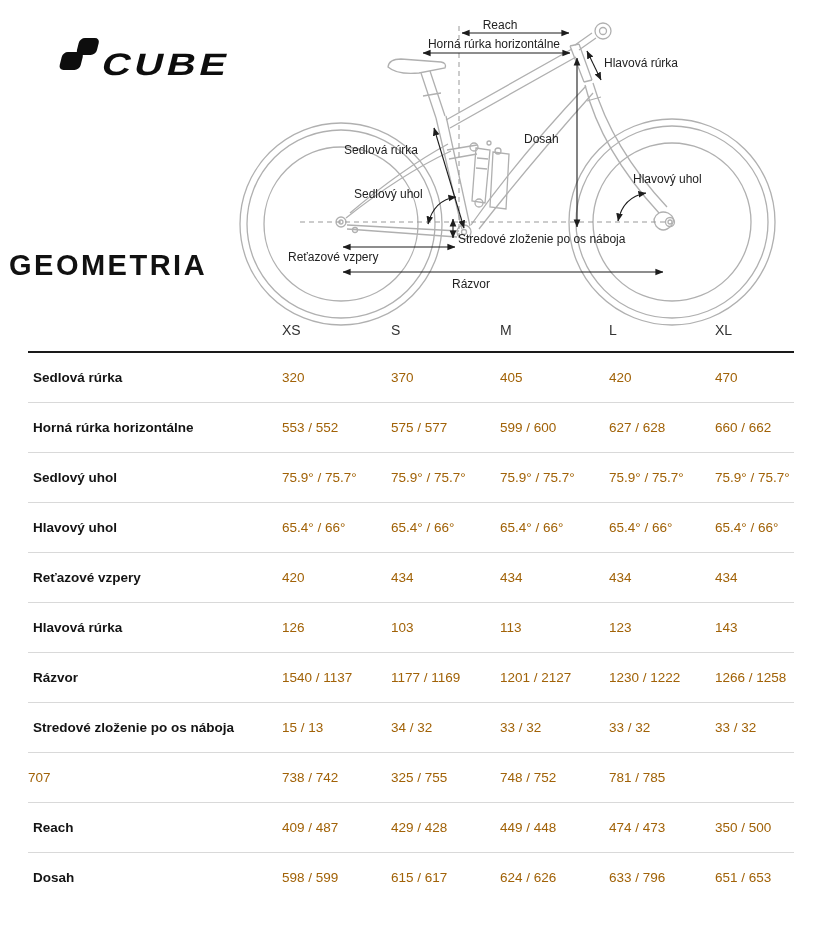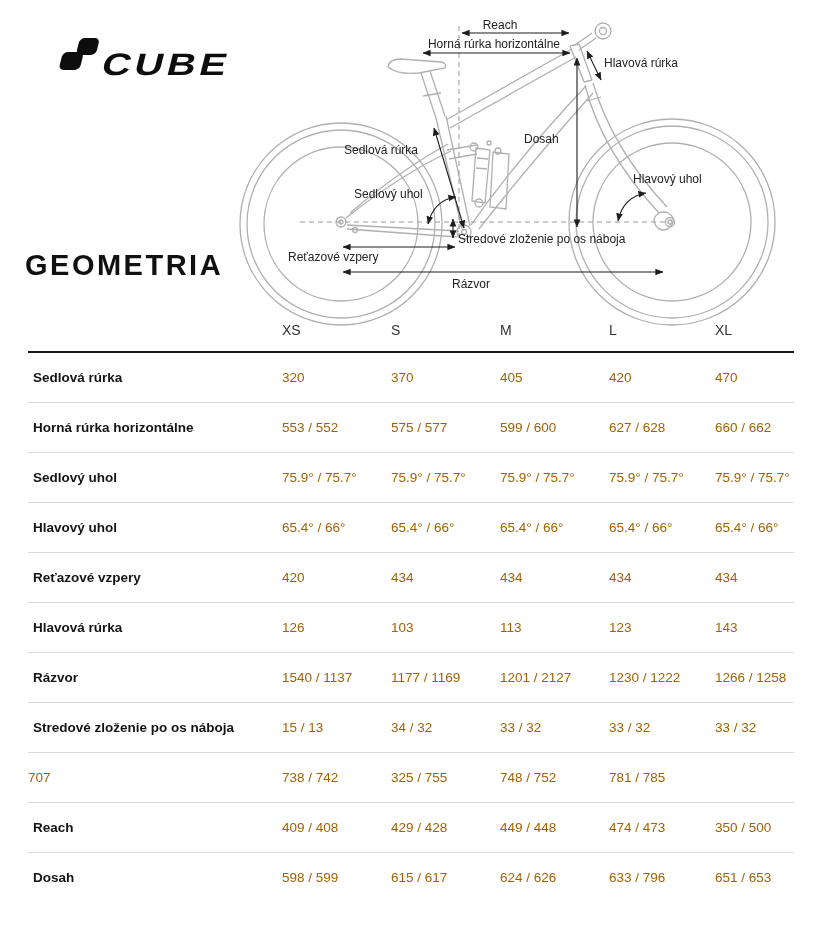--- a/index.html
+++ b/index.html
@@ -7,21 +7,21 @@
           font-family:"Liberation Sans", sans-serif; overflow:hidden; }
 
   
   .logo { position:absolute; left:55px; top:25px; width:200px; height:64px; }
   .logo-icon { position:absolute; left:0; top:0; }
   .logo-text { position:absolute; left:52px; top:22px; font-size:31px; font-weight:bold;
                letter-spacing:3px; color:#0d0d0d; transform:skewX(-14deg) scaleX(1.28);
                transform-origin:left top; white-space:nowrap; }
 
   
-  .title { position:absolute; left:25px; top:249px; margin:0; font-size:29px; font-weight:bold;
+  .title { position:absolute; left:9px; top:249px; margin:0; font-size:29px; font-weight:bold;
            letter-spacing:2.5px; color:#111; }
 
   
   .diagram { position:absolute; left:230px; top:0; }
   .diagram text { font-family:"Liberation Sans", sans-serif; font-size:12px; fill:#222; }
 
   
   .geo-table { position:absolute; left:28px; top:308px; width:766px; }
   .thead { display:grid; grid-template-columns:254px 109px 109px 109px 106px 1fr;
            height:43px; align-items:center; border-bottom:2px solid #1a1a1a; }
@@ -212,21 +212,21 @@
         </div>
         <div class="trow">
           <span class="cell">707</span>
           <span class="cell">738 / 742</span>
           <span class="cell">325 / 755</span>
           <span class="cell">748 / 752</span>
           <span class="cell">781 / 785</span>
         </div>
         <div class="trow">
           <span class="rlabel">Reach</span>
-          <span class="cell">409 / 408</span>
+          <span class="cell">409 / 487</span>
           <span class="cell">429 / 428</span>
           <span class="cell">449 / 448</span>
           <span class="cell">474 / 473</span>
           <span class="cell">350 / 500</span>
         </div>
         <div class="trow">
           <span class="rlabel">Dosah</span>
           <span class="cell">598 / 599</span>
           <span class="cell">615 / 617</span>
           <span class="cell">624 / 626</span>

